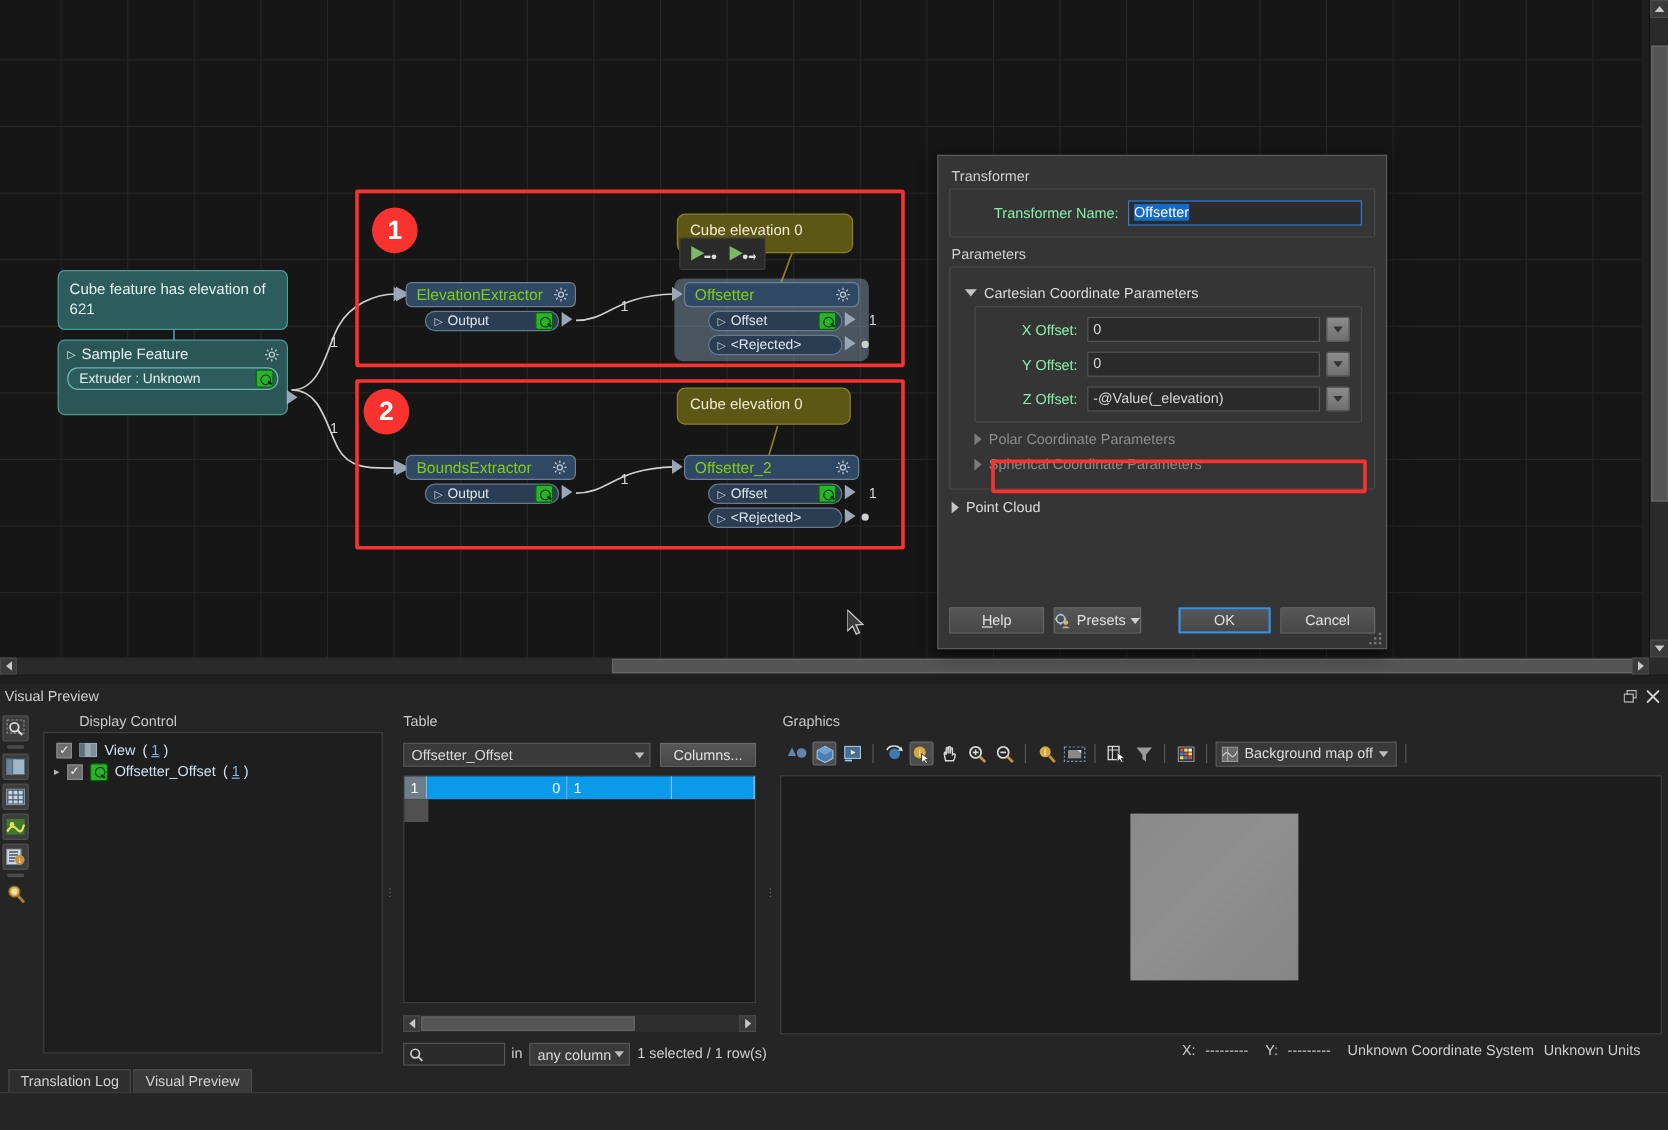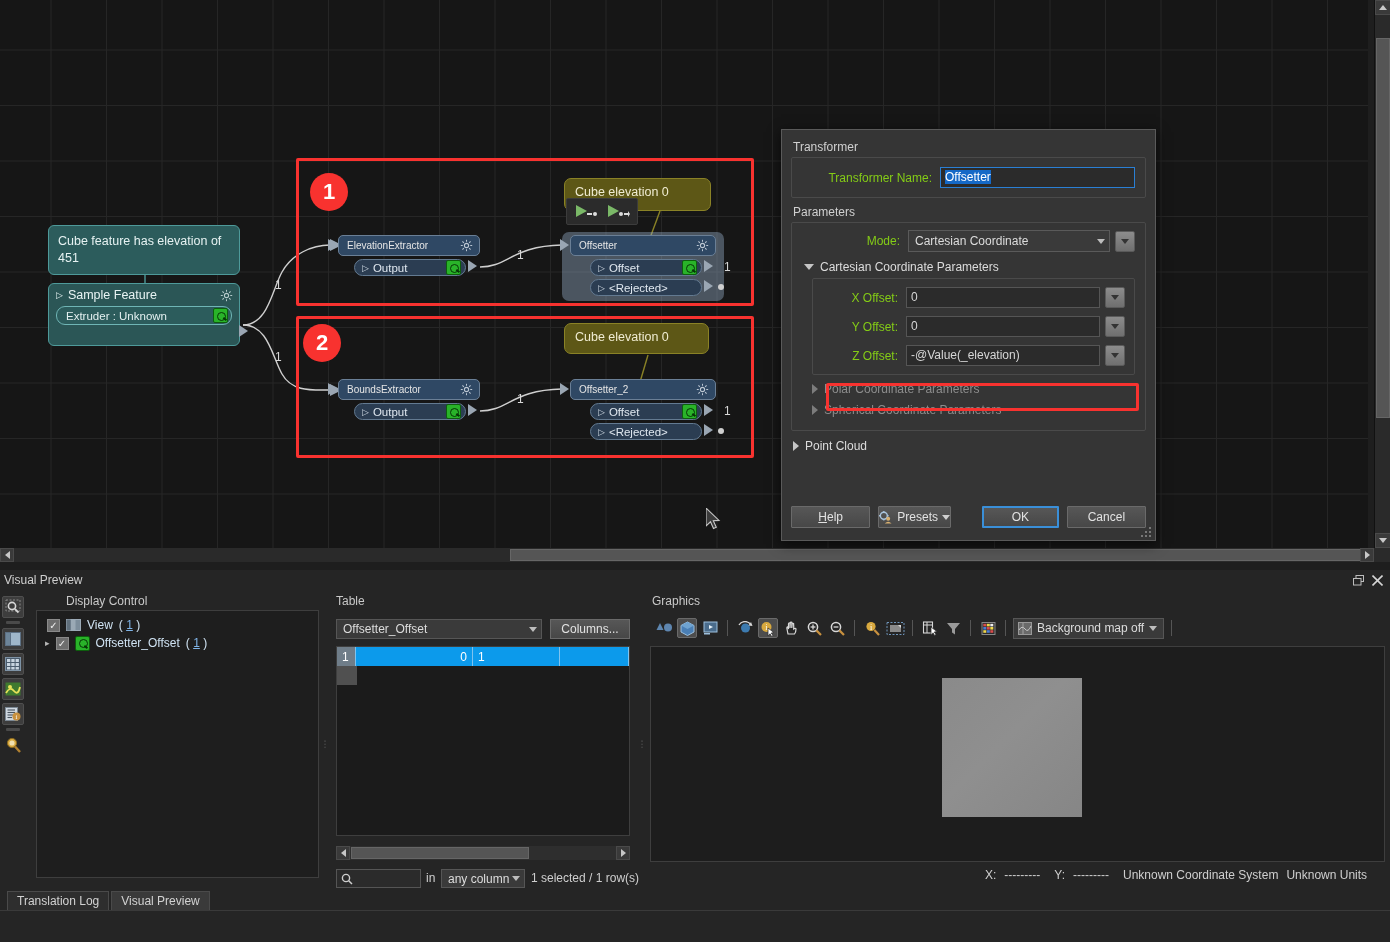--- a/index.html
+++ b/index.html
@@ -28,22 +28,22 @@
 
   
   .node { position: absolute; }
   .node-head {
     display: flex; align-items: center;
     background: #2f4864;
     border: 1px solid #6a7f96;
     border-radius: 5px;
     height: 21px;
     padding: 0 6px 0 8px;
-    color: #e5e5e5;
-    font-size: 10px;
+    color: #84cc16;
+    font-size: 13px;
     white-space: nowrap;
   }
   .node-head .nh-label { flex: 1; }
   .gear {
     width: 13px; height: 13px; flex: none; margin-left: 8px; opacity: .85;
   }
   .port {
     display: flex; align-items: center;
     background: #2b3d52;
     border: 1px solid #637a91;
@@ -194,21 +194,21 @@
     height: 28px; background: #fff; display:flex; align-items:center;
     padding: 0 6px 0 8px; color:#555; font-size: 13px;
   }
   .dlg-title .t-label { flex:1; margin-left: 7px; color:#6a6a6a; }
   .dlg-close { width: 22px; height:22px; display:flex; align-items:center; justify-content:center; color:#777; font-size:15px; }
   .dlg-body { padding: 8px 9px 0 9px; }
   .sect-label { color:#d0d0d0; font-size: 12px; margin: 2px 0 3px 2px; }
   .group-box { border: 1px solid #4a4a4a; border-radius: 2px; padding: 9px 10px; }
   .row { display:flex; align-items:center; margin-bottom: 8px; }
   .row:last-child { margin-bottom: 0; }
-  .row .lbl { text-align: right; color:#84cc16; font-size: 12px; white-space:nowrap; }
+  .row .lbl { text-align: right; color:#86efac; font-size: 12px; white-space:nowrap; }
   .tf {
     flex: 1; height: 21px; background: #2b2b2b; border: 1px solid #555;
     color: #d6d6d6; font-size: 12px; padding: 0 4px; line-height: 19px;
     font-family: "Liberation Sans", sans-serif;
   }
   .tf.focused { border-color: #2a7fd4; }
   .tf .sel { background: #1569c7; color:#fff; }
   .drop-btn {
     width: 20px; height: 21px; margin-left: 5px;
     background: linear-gradient(#8c8c8c, #6f6f6f);
@@ -321,21 +321,21 @@
       <path d="M480 411 C 508 411, 512 390, 562 389" stroke="#cfcfcf" stroke-width="1.4" fill="none"></path>
 
       <path d="M660 211 L 650 238" stroke="#8a8226" stroke-width="1.4" fill="none"></path>
       <path d="M648 355 L 640 382" stroke="#8a8226" stroke-width="1.4" fill="none"></path>
       <path d="M145 272 L 145 284" stroke="#4e9a9a" stroke-width="1.4" fill="none"></path>
 
       <polygon points="330,239 342,245 330,251" fill="#9aa6b3"></polygon>
       <polygon points="330,384 342,390 330,396" fill="#9aa6b3"></polygon>
     </svg>
 
-    <div class="teal-note" style="left:48px; top:225px; width:192px;">Cube feature has elevation of 451</div>
+    <div class="teal-note" style="left:48px; top:225px; width:192px;">Cube feature has elevation of 621</div>
 
     <div class="teal-box" style="left:48px; top:283px; width:192px; height:63px;">
       <div class="teal-head">
         <span class="tri">▷</span>
         <span style="flex:1">Sample Feature</span>
         <svg class="gear" viewBox="0 0 16 16">
           <circle cx="8" cy="8" r="2.6" fill="none" stroke="#cfe0e0" stroke-width="1.3"></circle>
           <g stroke="#cfe0e0" stroke-width="1.3">
             <line x1="8" y1="1" x2="8" y2="3.4"></line>
               <line x1="8" y1="12.6" x2="8" y2="15"></line>
@@ -547,30 +547,20 @@
       <div class="sect-label">Transformer</div>
       <div class="group-box">
         <div class="row">
           <span class="lbl" style="width:130px; margin-right:8px;">Transformer Name:</span>
           <span class="tf focused"><span class="sel">Offsetter</span></span>
         </div>
       </div>
 
       <div class="sect-label" style="margin-top:7px;">Parameters</div>
       <div class="group-box" style="padding-top:7px;">
-        <div class="row">
-          <span class="lbl" style="width:98px; margin-right:8px;">Mode:</span>
-          <span class="combo">
-            <span class="cl">Cartesian Coordinate</span>
-            <span class="cv"></span>
-          </span>
-          <span class="drop-btn">
-            <span class="cv"></span>
-          </span>
-        </div>
 
         <div class="disclosure">
           <span class="tri-dn"></span>
           <span>Cartesian Coordinate Parameters</span>
         </div>
 
         <div class="group-box" style="padding:8px 9px; margin-left:10px;">
           <div class="row">
             <span class="lbl" style="width:76px; margin-right:8px;">X Offset:</span>
             <span class="tf">0</span>

